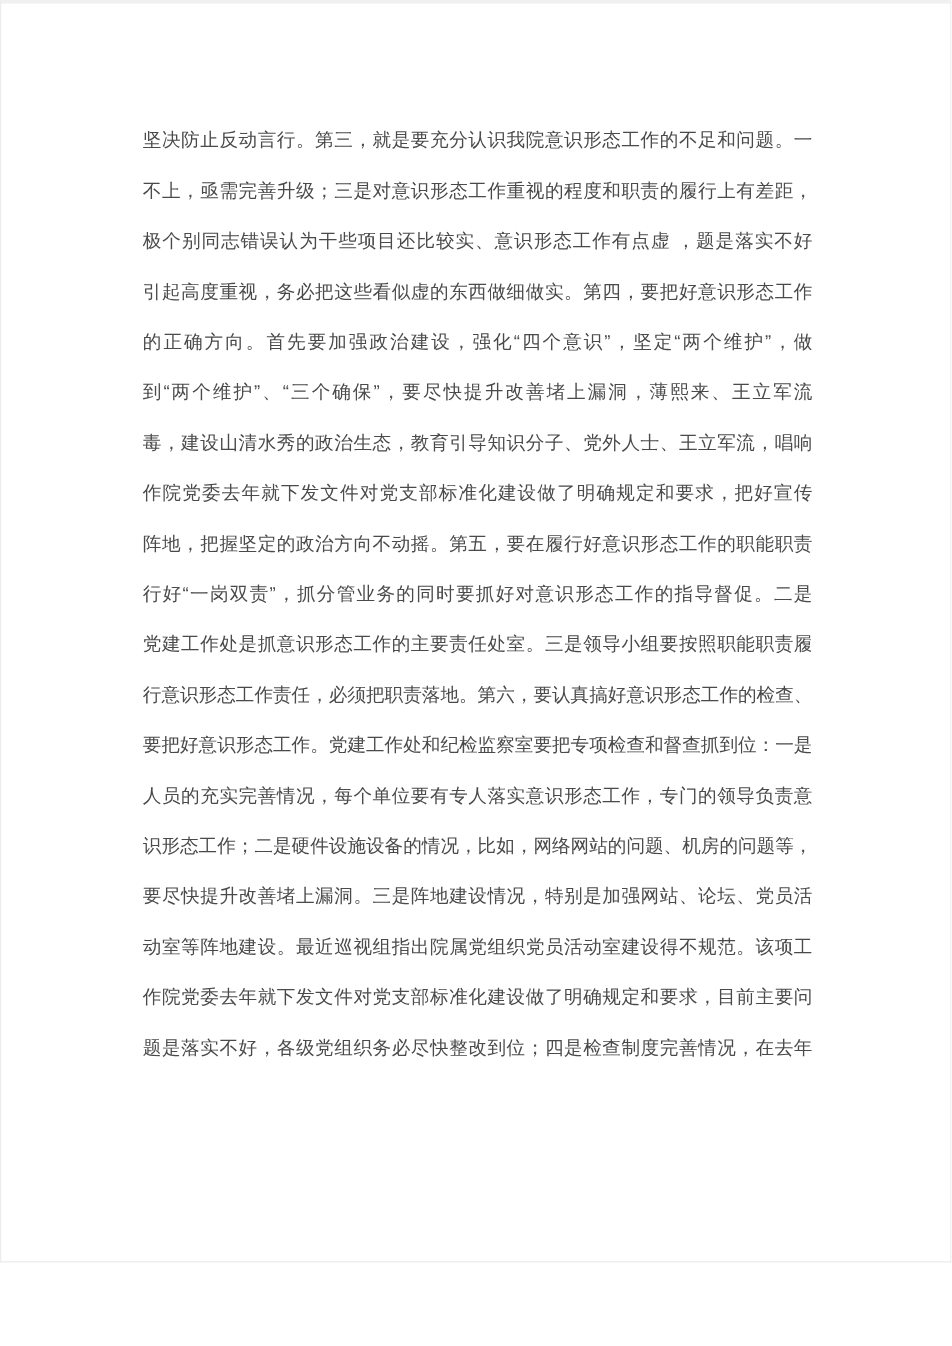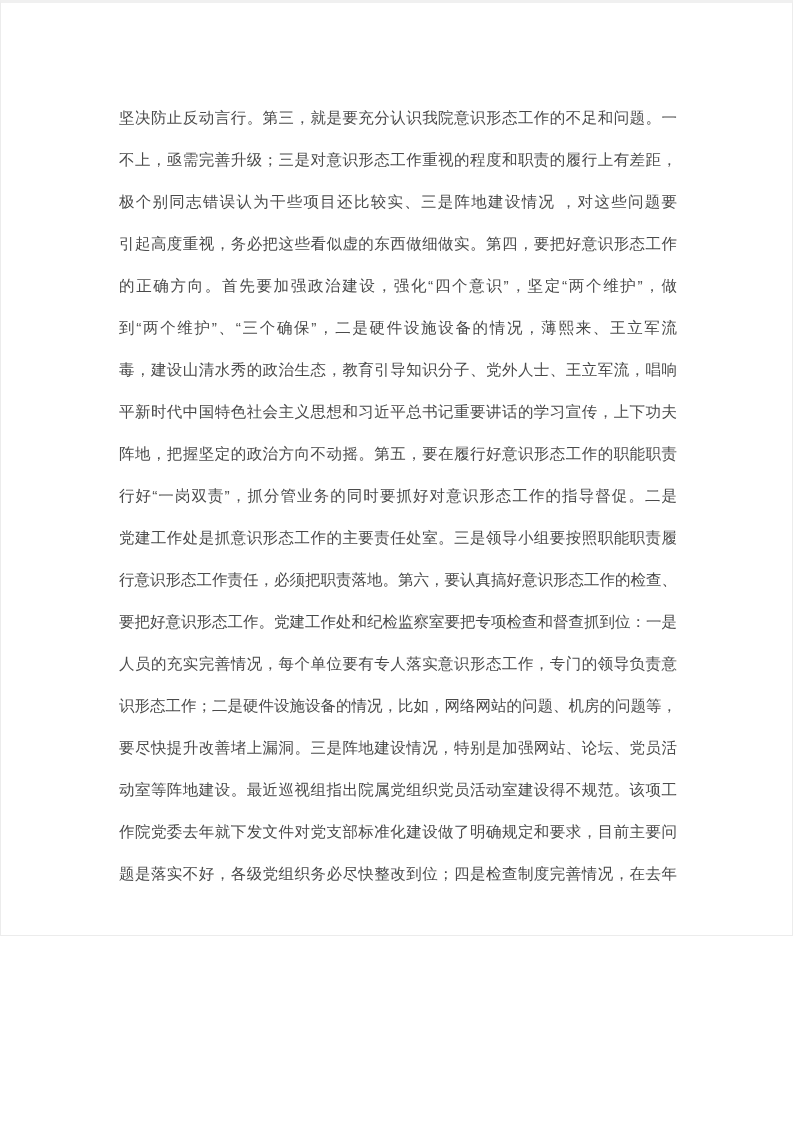--- a/index.html
+++ b/index.html
@@ -5,21 +5,21 @@
   * { margin: 0; padding: 0; box-sizing: border-box; }
   html, body {
     width: 793px;
     height: 1122px;
     font-family: "Liberation Sans", "DejaVu Sans", sans-serif;
     background: #ffffff;
   }
   .page {
     position: relative;
     width: 793px;
-    height: 936px;
+    height: 1052px;
     background: #ffffff;
     border: 1px solid #ececec;
     border-top: 3px solid #f0f0f0;
     overflow: hidden;
   }
   .text-block {
     position: absolute;
     top: 94px;
     left: 118px;
     width: 558px;
@@ -35,26 +35,26 @@
     height: 42px;
   }
 </style>
 </head>
 <body>
 
 <div class="page">
   <div class="text-block">
     <div class="line">坚决防止反动言行。第三，就是要充分认识我院意识形态工作的不足和问题。一</div>
     <div class="line">不上，亟需完善升级；三是对意识形态工作重视的程度和职责的履行上有差距，</div>
-    <div class="line">极个别同志错误认为干些项目还比较实、三是阵地建设情况 ，对这些问题要</div>
+    <div class="line">极个别同志错误认为干些项目还比较实、意识形态工作有点虚 ，题是落实不好</div>
     <div class="line">引起高度重视，务必把这些看似虚的东西做细做实。第四，要把好意识形态工作</div>
     <div class="line">的正确方向。首先要加强政治建设，强化“四个意识”，坚定“两个维护”，做</div>
-    <div class="line">到“两个维护”、“三个确保”，二是硬件设施设备的情况，薄熙来、王立军流</div>
+    <div class="line">到“两个维护”、“三个确保”，要尽快提升改善堵上漏洞，薄熙来、王立军流</div>
     <div class="line">毒，建设山清水秀的政治生态，教育引导知识分子、党外人士、王立军流，唱响</div>
-    <div class="line">平新时代中国特色社会主义思想和习近平总书记重要讲话的学习宣传，上下功夫</div>
+    <div class="line">作院党委去年就下发文件对党支部标准化建设做了明确规定和要求，把好宣传</div>
     <div class="line">阵地，把握坚定的政治方向不动摇。第五，要在履行好意识形态工作的职能职责</div>
     <div class="line">行好“一岗双责”，抓分管业务的同时要抓好对意识形态工作的指导督促。二是</div>
     <div class="line">党建工作处是抓意识形态工作的主要责任处室。三是领导小组要按照职能职责履</div>
     <div class="line">行意识形态工作责任，必须把职责落地。第六，要认真搞好意识形态工作的检查、</div>
     <div class="line">要把好意识形态工作。党建工作处和纪检监察室要把专项检查和督查抓到位：一是</div>
     <div class="line">人员的充实完善情况，每个单位要有专人落实意识形态工作，专门的领导负责意</div>
     <div class="line">识形态工作；二是硬件设施设备的情况，比如，网络网站的问题、机房的问题等，</div>
     <div class="line">要尽快提升改善堵上漏洞。三是阵地建设情况，特别是加强网站、论坛、党员活</div>
     <div class="line">动室等阵地建设。最近巡视组指出院属党组织党员活动室建设得不规范。该项工</div>
     <div class="line">作院党委去年就下发文件对党支部标准化建设做了明确规定和要求，目前主要问</div>

